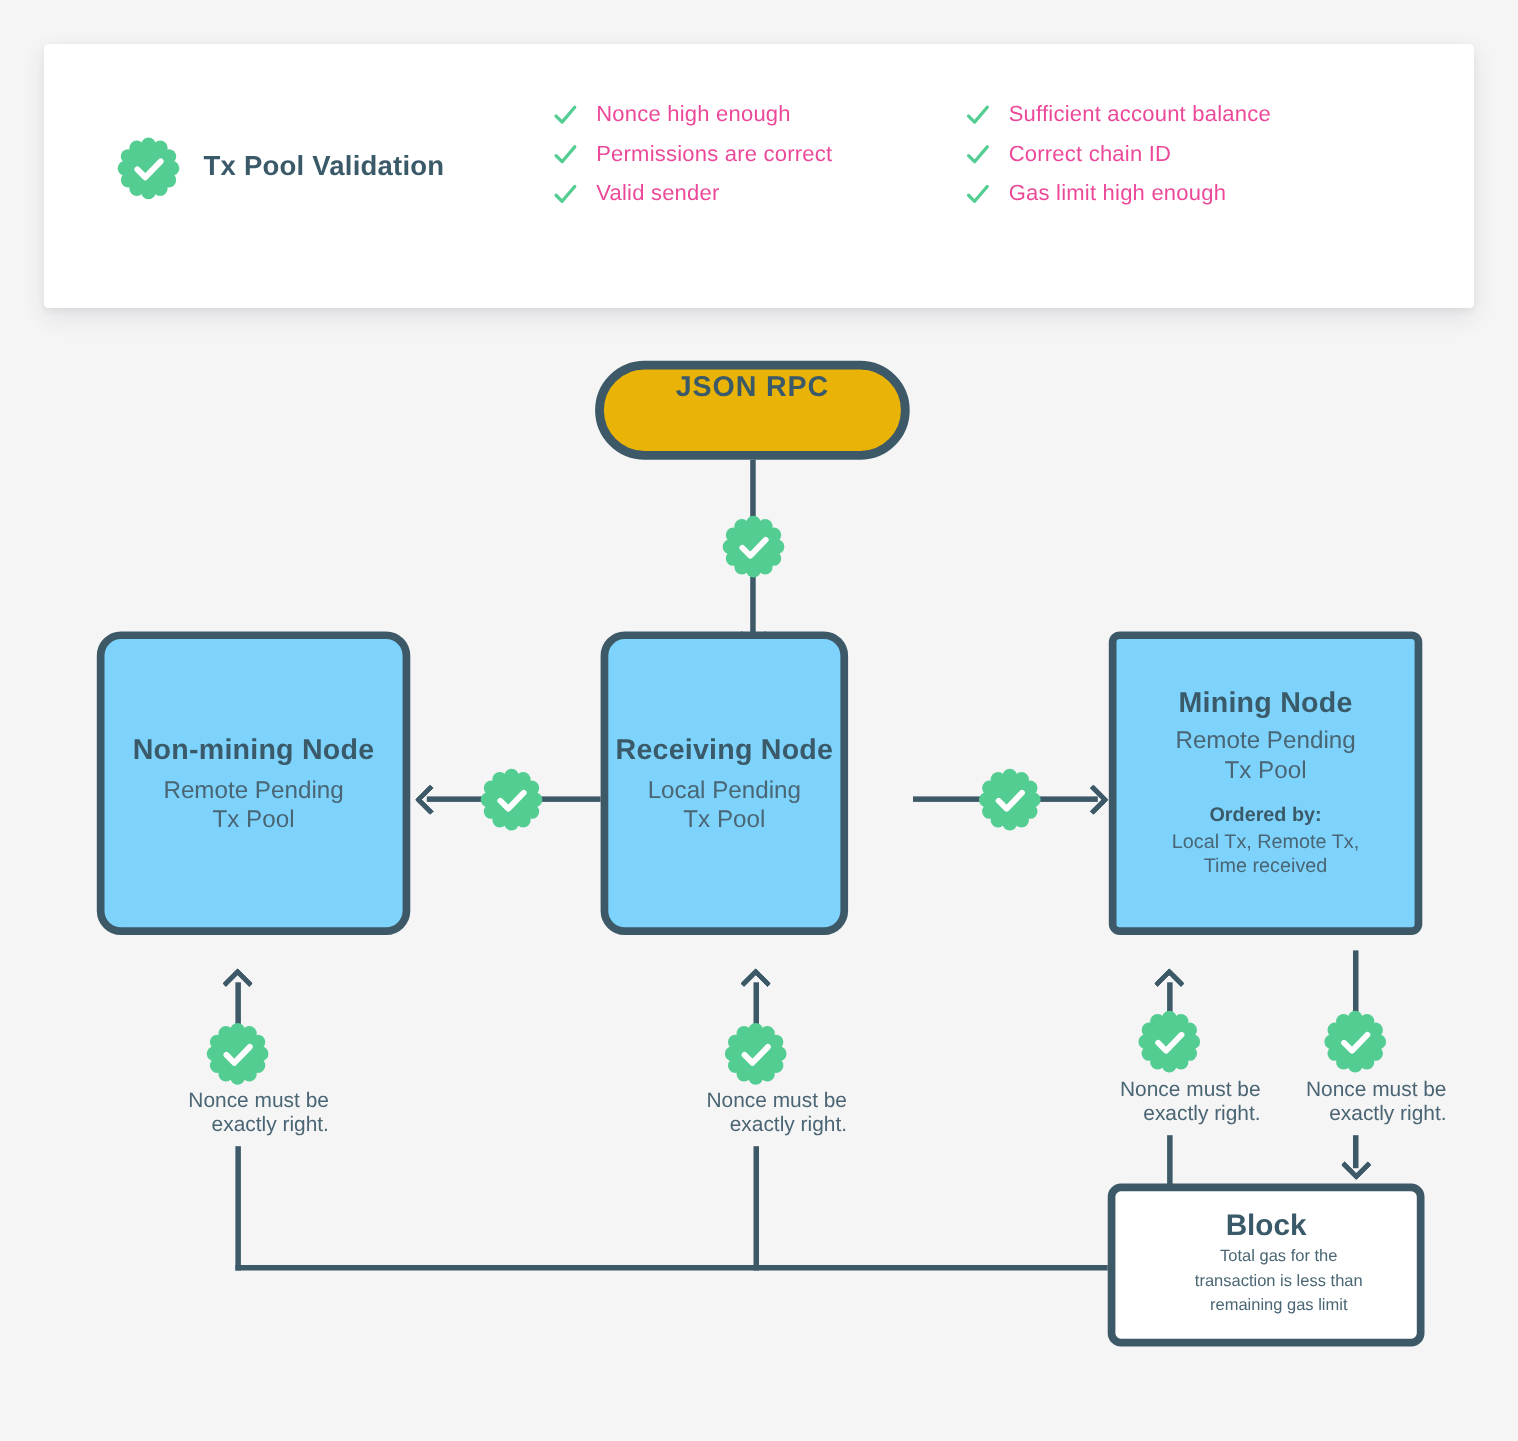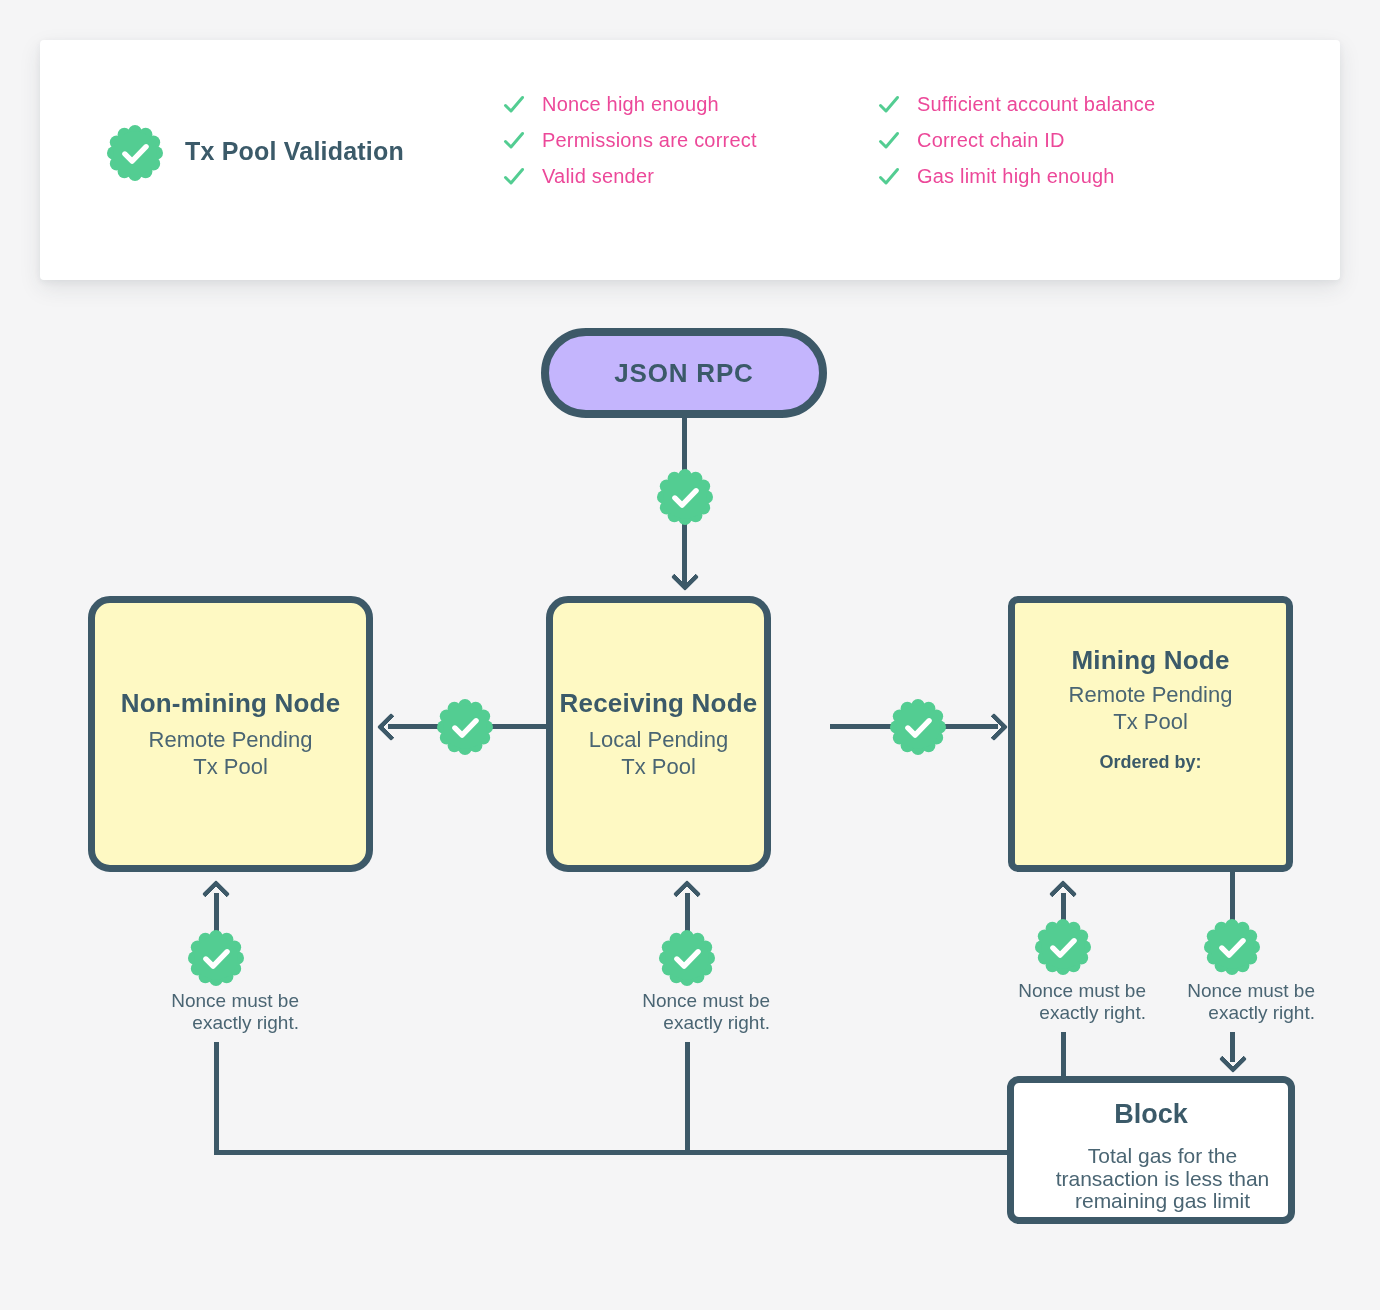--- a/index.html
+++ b/index.html
@@ -21,41 +21,41 @@
   }
   .checklist{position:absolute;top:46px;}
   .checklist.left{left:462px;}
   .checklist.right{left:837px;}
   .check-row{display:flex;align-items:center;height:36px;}
   .check-ic{width:24px;height:24px;flex:0 0 24px;margin-right:16px;}
   .check-label{font-size:20px;color:#ec4899;letter-spacing:.2px;white-space:nowrap;}
   
   .pill{
     position:absolute;left:541px;top:328px;width:286px;height:90px;
-    background:#c4b5fd;border:8px solid #3d5968;border-radius:48px;
-    box-sizing:border-box;display:flex;align-items:center;justify-content:center;
+    background:#eab308;border:8px solid #3d5968;border-radius:48px;
+    box-sizing:border-box;display:flex;align-items:flex-start;justify-content:center;
   }
   .pill-label{font-size:26px;font-weight:700;letter-spacing:.8px;color:#3b5a69;}
   .node-box{
-    position:absolute;top:596px;width:285px;height:276px;background:#fef9c3;
+    position:absolute;top:574px;width:285px;height:276px;background:#7dd3fc;
     border:7px solid #3d5968;border-radius:10px;box-sizing:border-box;
     display:flex;flex-direction:column;align-items:center;text-align:center;z-index:3;
   }
   .node-box.center-v{justify-content:center;border-radius:22px;}
   .nb-title{font-size:26px;font-weight:700;color:#3b5a69;letter-spacing:.2px;}
   .nb-sub{font-size:22px;line-height:27px;color:#4a6573;white-space:pre-line;margin-top:7px;}
   .mining-pad{padding-top:42px;}
   .ordered-label{font-size:18px;font-weight:700;color:#3b5a69;margin-top:17px;}
   .ordered-value{font-size:18px;line-height:22px;color:#4a6573;white-space:pre-line;margin-top:3px;}
   .block-box{
     position:absolute;left:1007px;top:1076px;width:288px;height:148px;background:#fff;
     border:7px solid #3d5968;border-radius:12px;box-sizing:border-box;text-align:center;z-index:3;
   }
   .block-title{font-size:27px;font-weight:700;color:#3b5a69;margin-top:16px;}
-  .block-body{font-size:21px;line-height:22.5px;color:#4a6573;white-space:pre-line;margin-top:15px;padding-left:23px;}
+  .block-body{font-size:15px;line-height:22.5px;color:#4a6573;white-space:pre-line;margin-top:1px;padding-left:23px;}
   
   .line{position:absolute;background:#3d5968;z-index:1;}
   .vline{width:5px;}
   .hline{height:5px;}
   .chev{
     position:absolute;width:15px;height:15px;z-index:2;
     border-right:5px solid #3d5968;border-bottom:5px solid #3d5968;border-radius:2px;
   }
   .chev.down{transform:rotate(45deg);}
   .chev.up{transform:rotate(-135deg);}
@@ -167,20 +167,22 @@
     <div class="nb-title">Receiving Node</div>
     <div class="nb-sub">Local Pending
 Tx Pool</div>
   </div>
 
   <div class="node-box mining-pad" style="left:1008px;">
     <div class="nb-title">Mining Node</div>
     <div class="nb-sub" style="margin-top:5px;">Remote Pending
 Tx Pool</div>
     <div class="ordered-label">Ordered by:</div>
+    <div class="ordered-value">Local Tx, Remote Tx,
+Time received</div>
   </div>
 
   <div class="line hline" style="left:388px;top:724px;width:158px;"></div>
   <span class="chev left" style="left:381px;top:717px;"></span>
   <span class="seal" style="left:436px;top:698px;"><svg viewBox="0 0 60 60" width="100%" height="100%">
         <circle cx="52.00" cy="30.00" r="7" fill="#53cd92"></circle>
         <circle cx="49.05" cy="41.00" r="7" fill="#53cd92"></circle>
         <circle cx="41.00" cy="49.05" r="7" fill="#53cd92"></circle>
         <circle cx="30.00" cy="52.00" r="7" fill="#53cd92"></circle>
         <circle cx="19.00" cy="49.05" r="7" fill="#53cd92"></circle>

